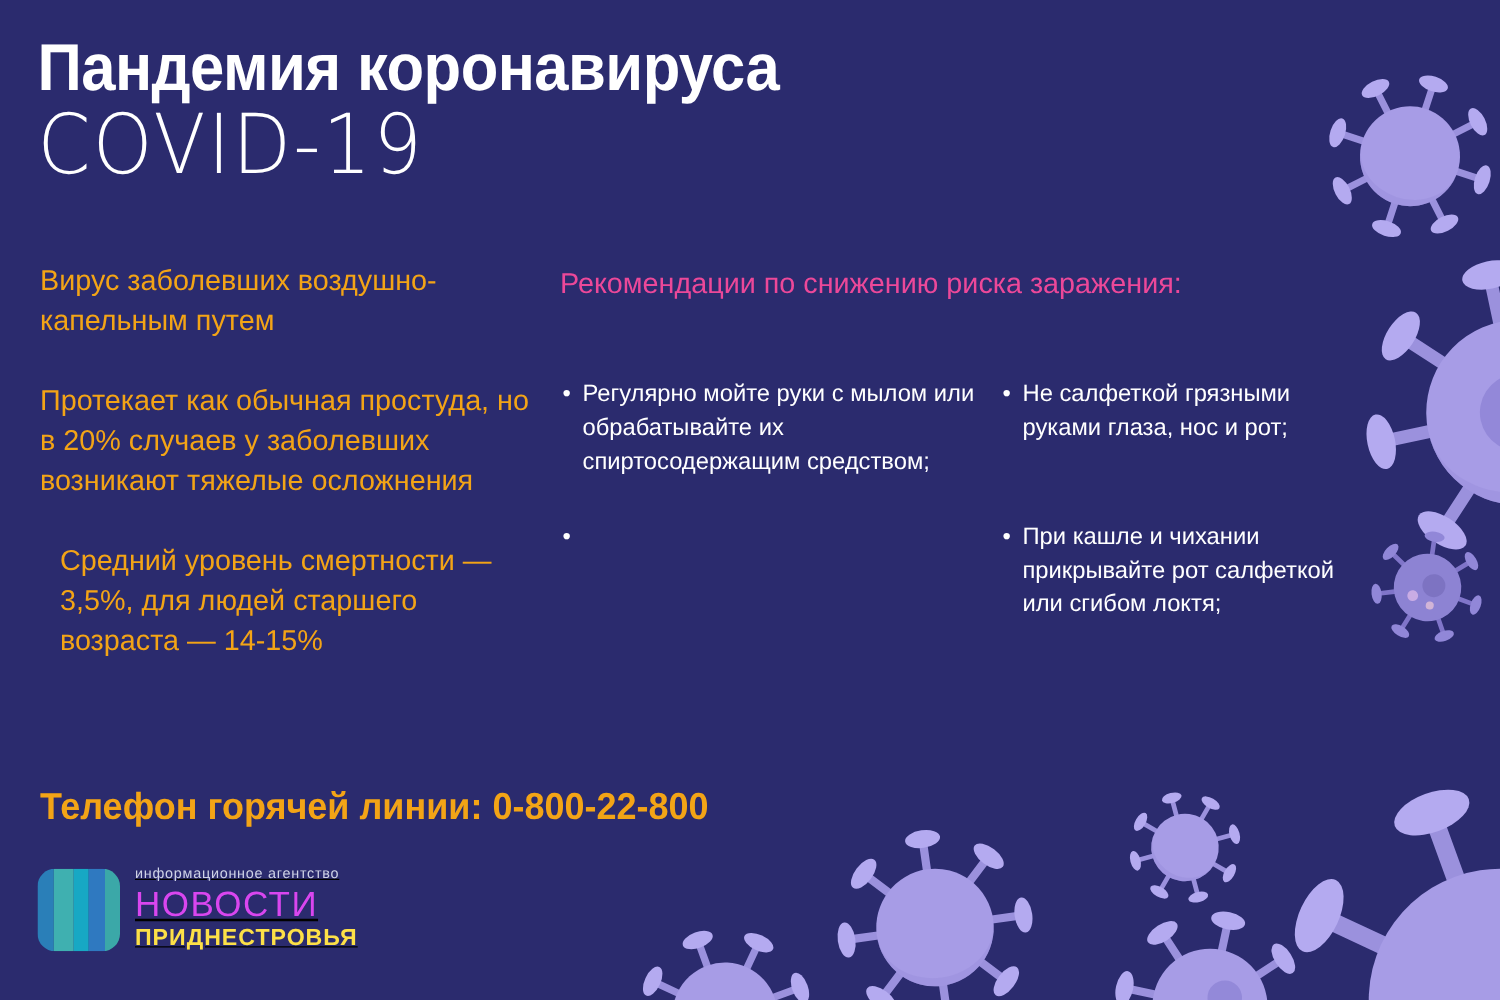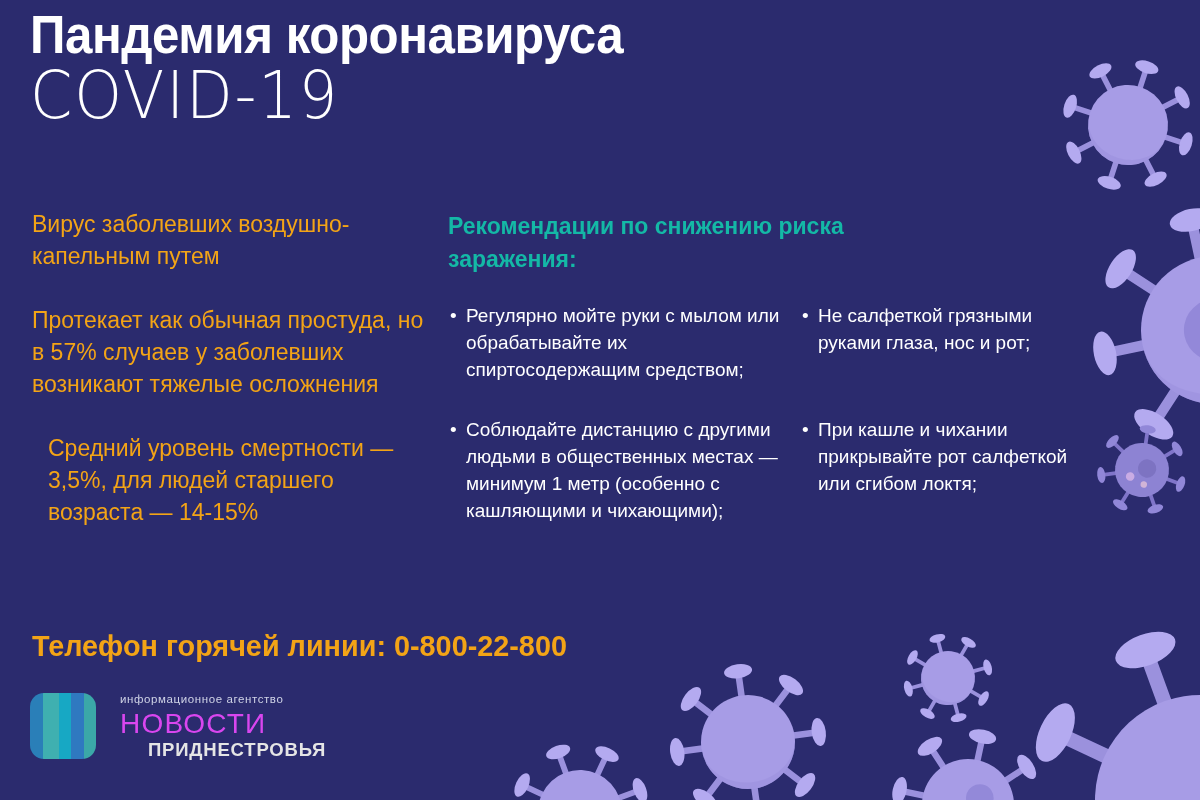--- a/index.html
+++ b/index.html
@@ -42,21 +42,21 @@
     top: 0;
     width: 1200px;
     height: 800px;
     z-index: 2;
   }
 
   
   .header {
     position: absolute;
     left: 30px;
-    top: 6px;
+    top: 26px;
     width: 760px;
   }
   .title-main {
     font-family: "Liberation Sans Narrow", "Liberation Sans", sans-serif;
     font-weight: bold;
     font-size: 53px;
     line-height: 58px;
     letter-spacing: -0.5px;
     color: #ffffff;
     transform: scaleX(0.93);
@@ -105,24 +105,23 @@
     transform: scaleX(0.96);
     transform-origin: left center;
   }
 
   
   .reco-heading {
     position: absolute;
     left: 448px;
     top: 210px;
     width: 520px;
-    color: #14b8a6;
+    color: #ec4899;
     font-size: 23px;
     line-height: 33px;
-    font-weight: bold;
   }
   .bullets-wrap {
     position: absolute;
     left: 448px;
     top: 302px;
     width: 720px;
     display: flex;
     gap: 0px;
   }
   .bullet-col {
@@ -149,22 +148,23 @@
   }
   .col-a .bullet.b1 { margin-bottom: 33px; }
   .col-b .bullet.b1 { margin-bottom: 60px; }
 
   
   .logo {
     position: absolute;
     left: 30px;
     top: 692px;
     display: flex;
-    align-items: center;
-    gap: 24px;
+    align-items: flex-end;
+    gap: 12px;
+    text-decoration: underline;
   }
   .logo-mark {
     width: 66px;
     height: 66px;
     border-radius: 14px;
     overflow: hidden;
     display: flex;
     flex-shrink: 0;
   }
   .logo-mark span { display: block; height: 100%; }
@@ -183,27 +183,26 @@
   }
   .logo-line2 {
     color: #d946ef;
     font-size: 28px;
     font-weight: normal;
     letter-spacing: 1.2px;
     line-height: 30px;
     font-family: "Liberation Sans", sans-serif;
   }
   .logo-line3 {
-    color: #e5e5e5;
+    color: #fde047;
     font-size: 18.5px;
     font-weight: bold;
     letter-spacing: 0.8px;
     line-height: 22px;
     font-family: "Liberation Sans", sans-serif;
-    margin-left: 28px;
   }
 </style>
 </head>
 <body>
 
 <div id="poster">
 
   <svg id="virus-layer" viewBox="0 0 1200 800" width="1200" height="800" xmlns="http://www.w3.org/2000/svg">
     <defs>
 
@@ -323,37 +322,36 @@
 
   <div id="content">
 
     <div class="header">
       <div class="title-main">Пандемия коронавируса</div>
       <div class="title-sub">COVID-19</div>
     </div>
 
     <div class="left-col">
       <div class="fact">Вирус заболевших воздушно-капельным путем</div>
-      <div class="fact">Протекает как обычная простуда, но в 57% случаев у заболевших возникают тяжелые осложнения</div>
+      <div class="fact">Протекает как обычная простуда, но в 20% случаев у заболевших возникают тяжелые осложнения</div>
       <div class="fact">Средний уровень смертности — 3,5%, для людей старшего возраста — 14-15%</div>
     </div>
 
     <div class="hotline">Телефон горячей линии: 0-800-22-800</div>
 
     <div class="reco-heading">Рекомендации по снижению риска заражения:</div>
 
     <div class="bullets-wrap">
       <div class="bullet-col col-a">
         <div class="bullet b1">
           <span class="dot">•</span>
           <span>Регулярно мойте руки с мылом или обрабатывайте их спиртосодержащим средством;</span>
         </div>
         <div class="bullet b2">
           <span class="dot">•</span>
-          <span>Соблюдайте дистанцию с другими людьми в общественных местах — минимум 1 метр (особенно с кашляющими и чихающими);</span>
         </div>
       </div>
       <div class="bullet-col col-b">
         <div class="bullet b1">
           <span class="dot">•</span>
           <span>Не салфеткой грязными руками глаза, нос и рот;</span>
         </div>
         <div class="bullet b2">
           <span class="dot">•</span>
           <span>При кашле и чихании прикрывайте рот салфеткой или сгибом локтя;</span>

